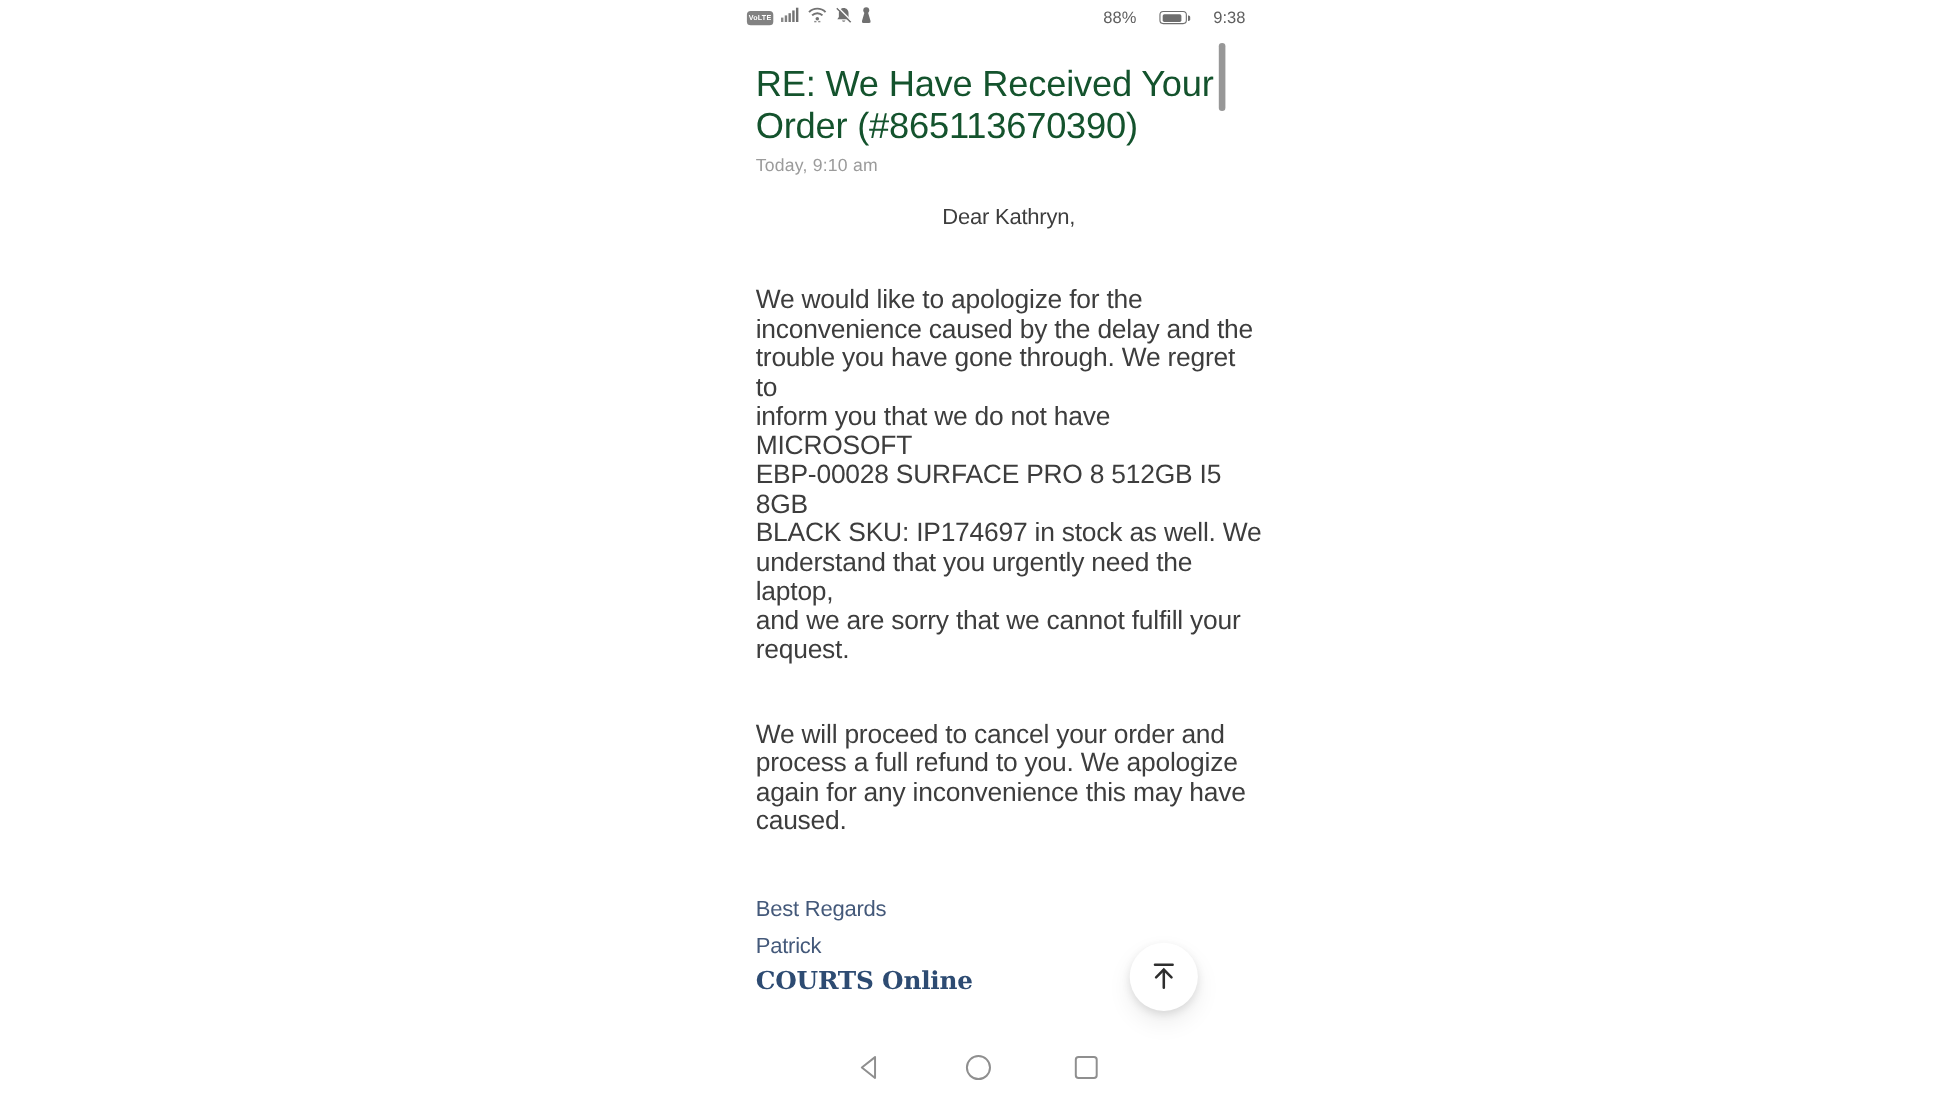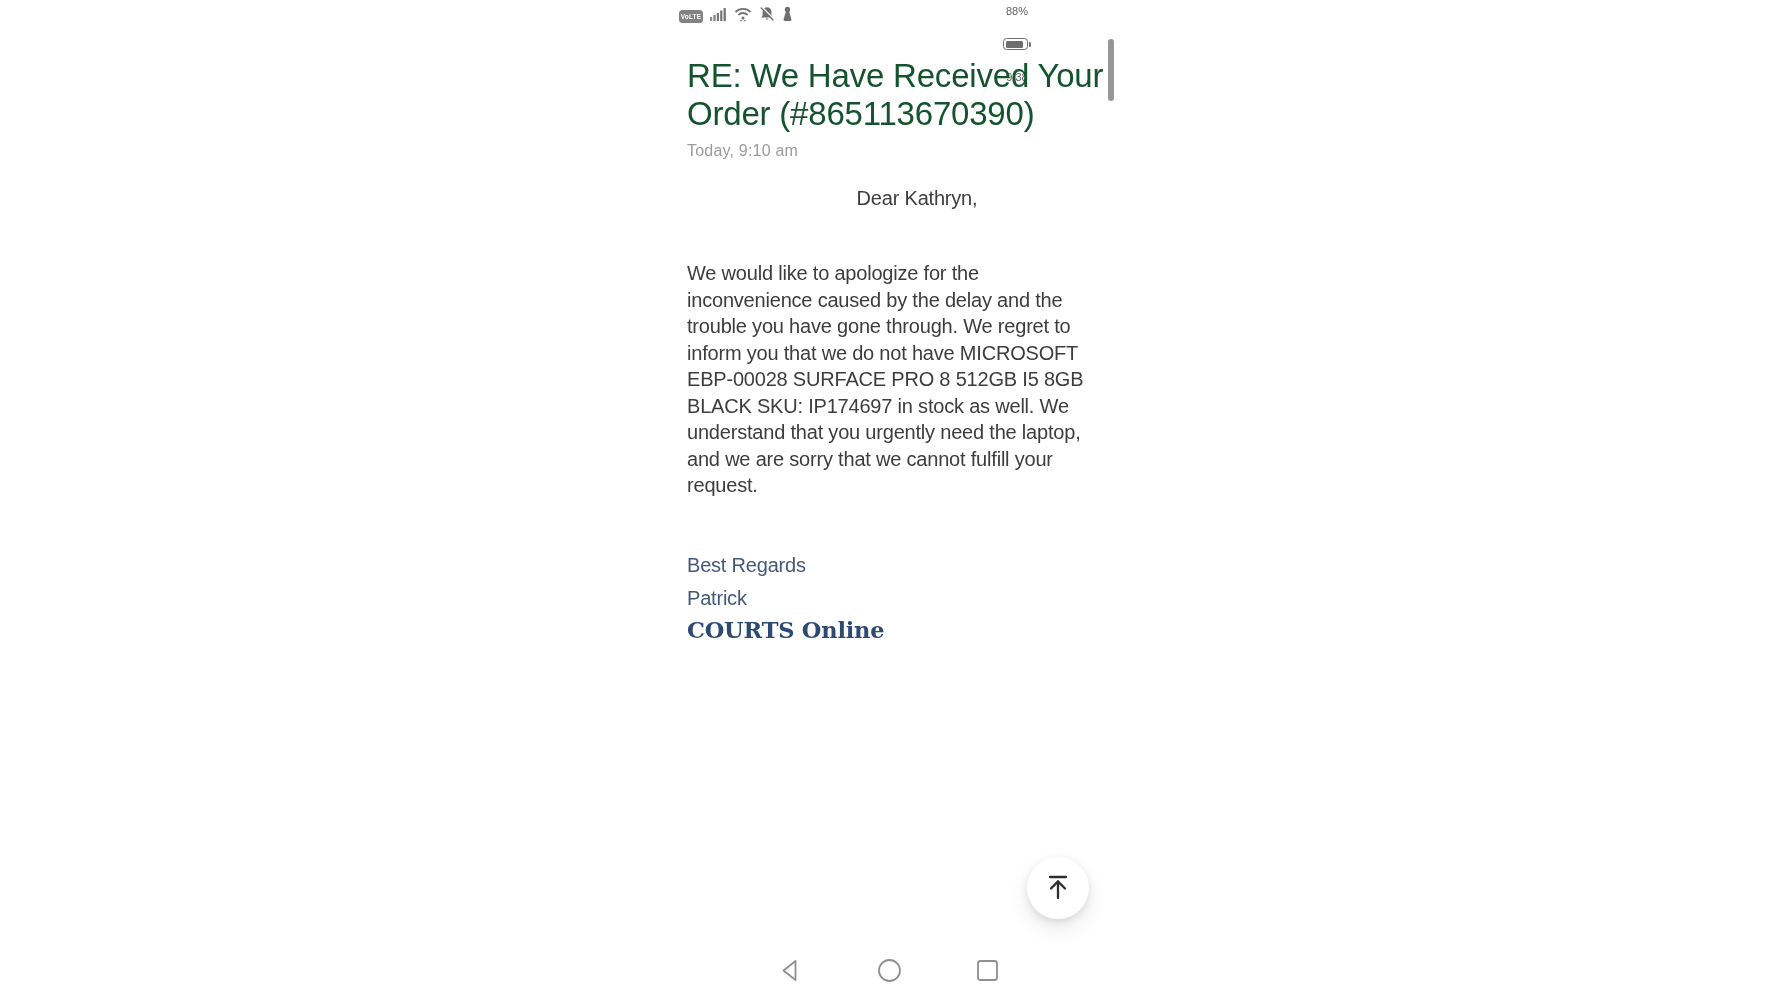--- a/index.html
+++ b/index.html
@@ -16,40 +16,40 @@
     display:flex; align-items:center; gap:7px;
   }
   .volte-badge {
     background:#828282; color:#fff; border-radius:3.5px;
     font-size:6.5px; font-weight:bold; letter-spacing:.2px;
     width:24px; height:13px; display:flex; align-items:center; justify-content:center;
   }
   .status-right {
     position:absolute; left:1003px; top:5px; height:22px;
     display:flex; align-items:center; gap:21px;
-    color:#5f5f5f; font-size:11px;flex-direction:column;
+    color:#5f5f5f; font-size:15px;
   }
   .battery { display:flex; align-items:center; }
   .battery-body {
     width:25px; height:12px; border:1.5px solid #6e6e6e; border-radius:3.5px;
     padding:1.5px; display:flex;
   }
   .battery-fill { width:85%; height:100%; background:#6e6e6e; border-radius:1.5px; }
   .battery-tip { width:2px; height:5px; background:#6e6e6e; border-radius:0 1.5px 1.5px 0; margin-left:1px; }
 
   
   .content { position:absolute; left:687px; top:57px; width:460px; }
   .subject {
     font-size:33px; line-height:38px; font-weight:400; color:#14532d;
     letter-spacing:-0.2px; white-space:pre-line;
   }
   .date { margin-top:9px; font-size:16px; color:#9b9b9b; letter-spacing:.2px; }
   .greeting { margin-top:27px; font-size:20px; color:#3d3d3d; letter-spacing:-0.2px;text-align:center; }
   .para {
-    font-size:20px; line-height:26.5px; color:#3d3d3d;
+    font-size:24px; line-height:26.5px; color:#3d3d3d;
     letter-spacing:-0.2px; white-space:pre-line;
   }
   .para-1 { margin-top:50px; }
   .para-2 { margin-top:50px; }
   .para-3 { margin-top:49px; }
   .signature { margin-top:50px; }
   .sig-line { font-size:20px; line-height:33px; color:#44597a; letter-spacing:-0.2px; }
   .company {
     margin-top:2px; font-family:"DejaVu Serif","Liberation Serif",serif;
     font-weight:bold; font-size:22.5px; color:#2d4b72; letter-spacing:-0.2px;
@@ -144,20 +144,24 @@
     <div class="greeting">Dear Kathryn,</div>
     <p class="para para-1">We would like to apologize for the
 inconvenience caused by the delay and the
 trouble you have gone through. We regret to
 inform you that we do not have MICROSOFT
 EBP-00028 SURFACE PRO 8 512GB I5 8GB
 BLACK SKU: IP174697 in stock as well. We
 understand that you urgently need the laptop,
 and we are sorry that we cannot fulfill your
 request.</p>
+    <p class="para para-2">We will proceed to cancel your order and
+process a full refund to you. We apologize
+again for any inconvenience this may have
+caused.</p>
     <div class="signature">
       <div class="sig-line">Best Regards</div>
       <div class="sig-line">Patrick</div>
       <div class="company">COURTS Online</div>
     </div>
   </div>
 
   <button class="fab">
     <span>
       <svg width="32" height="32" viewBox="0 0 32 32" fill="none" stroke="#2e2e2e" stroke-width="2.3" stroke-linecap="round">

